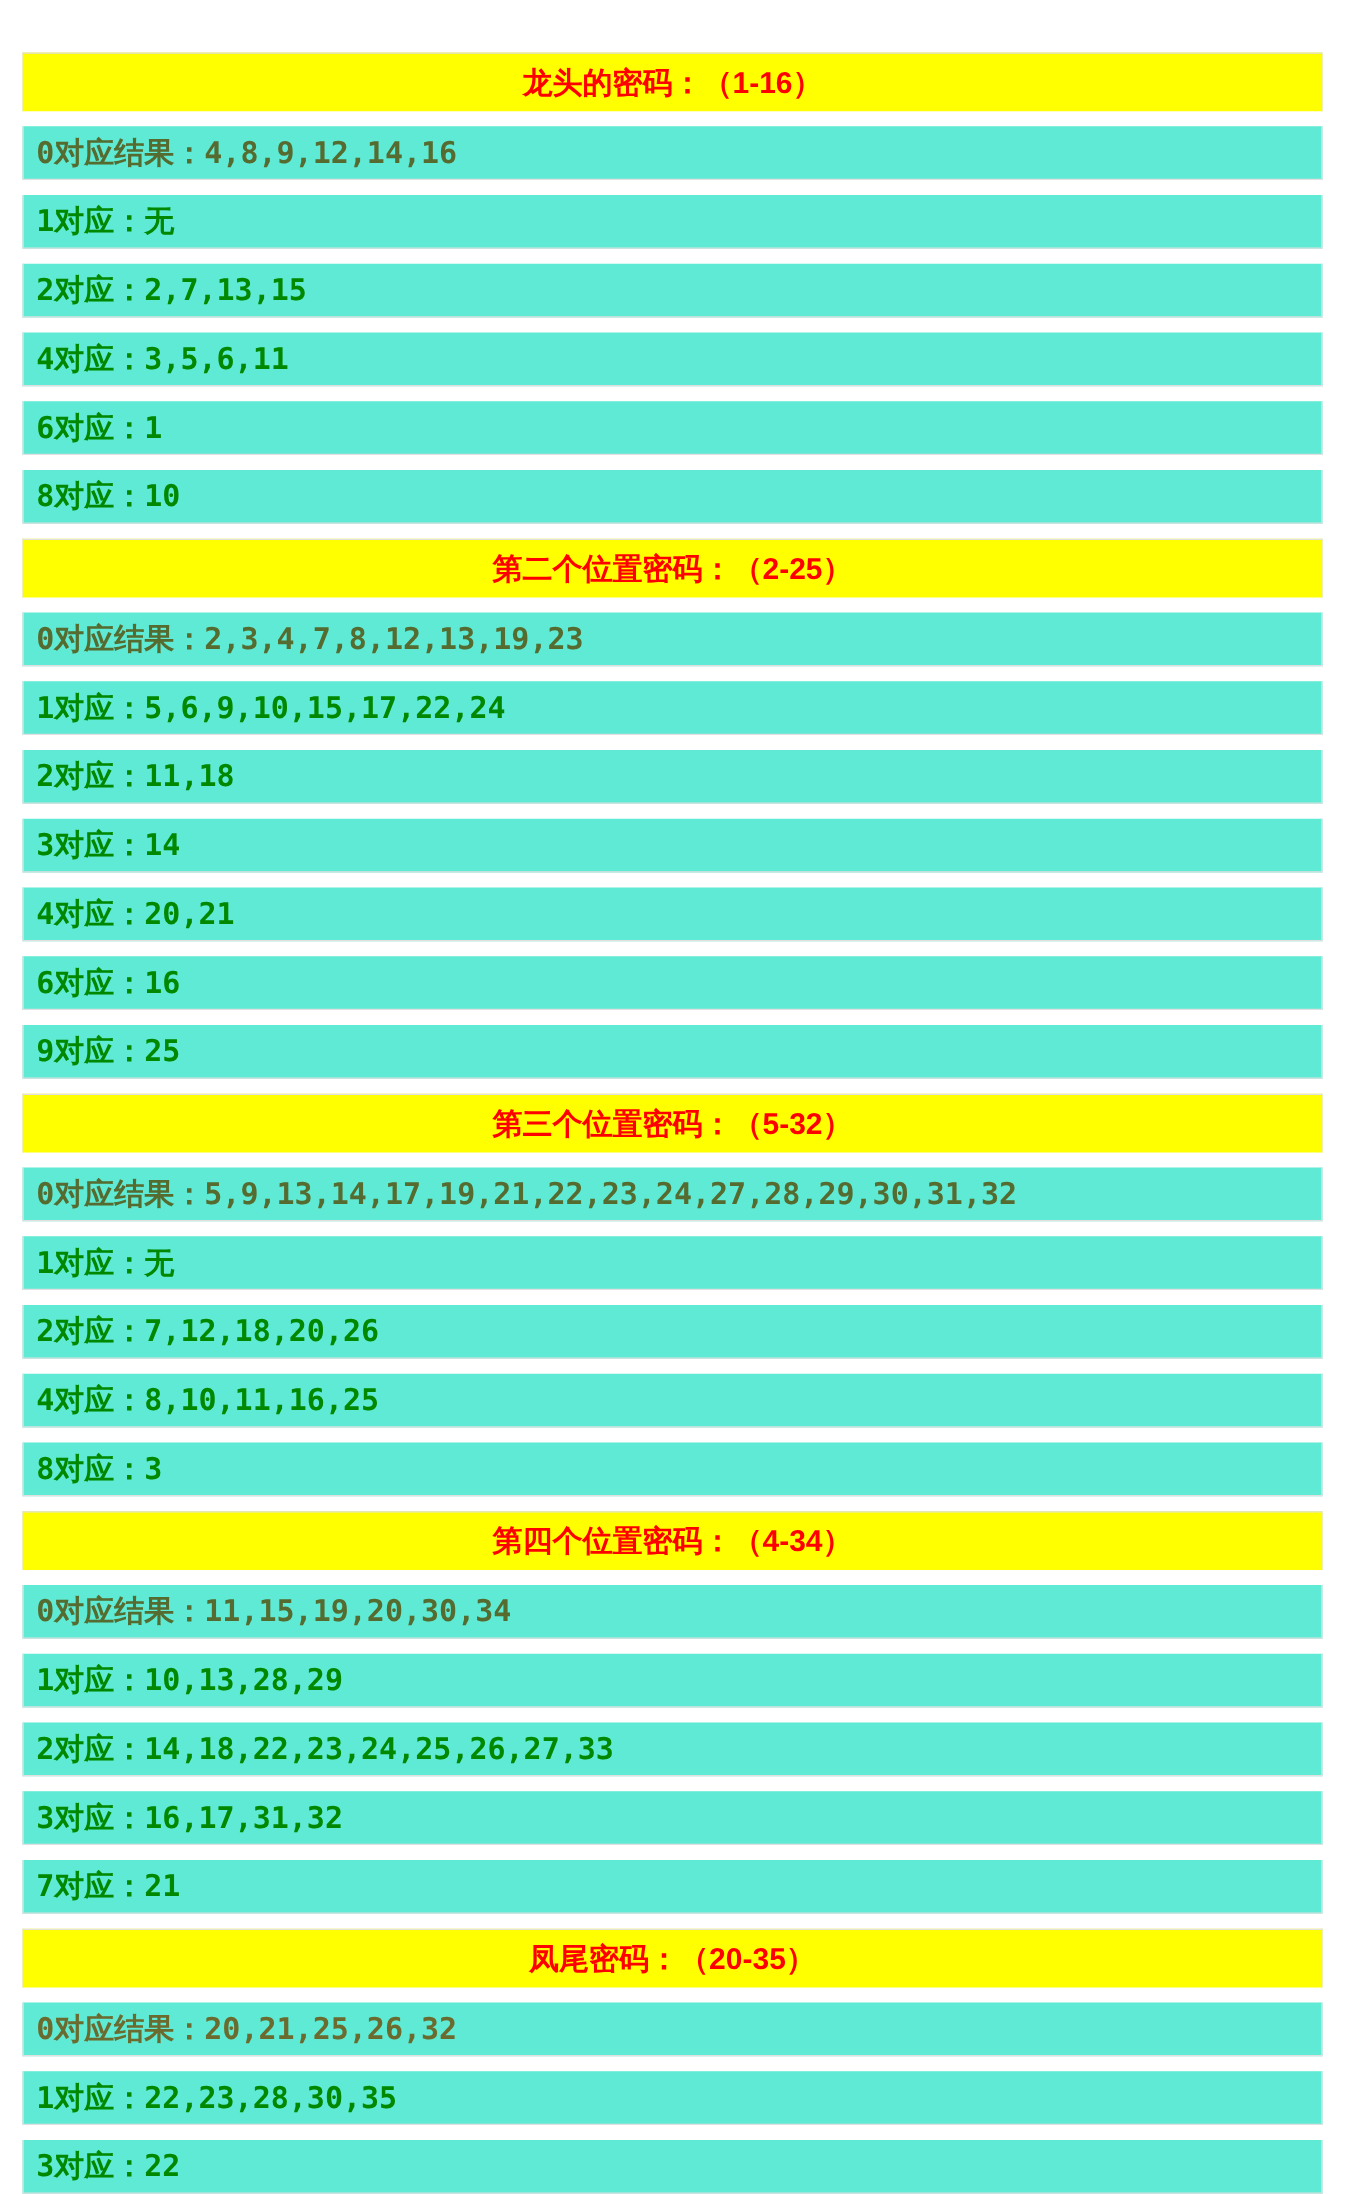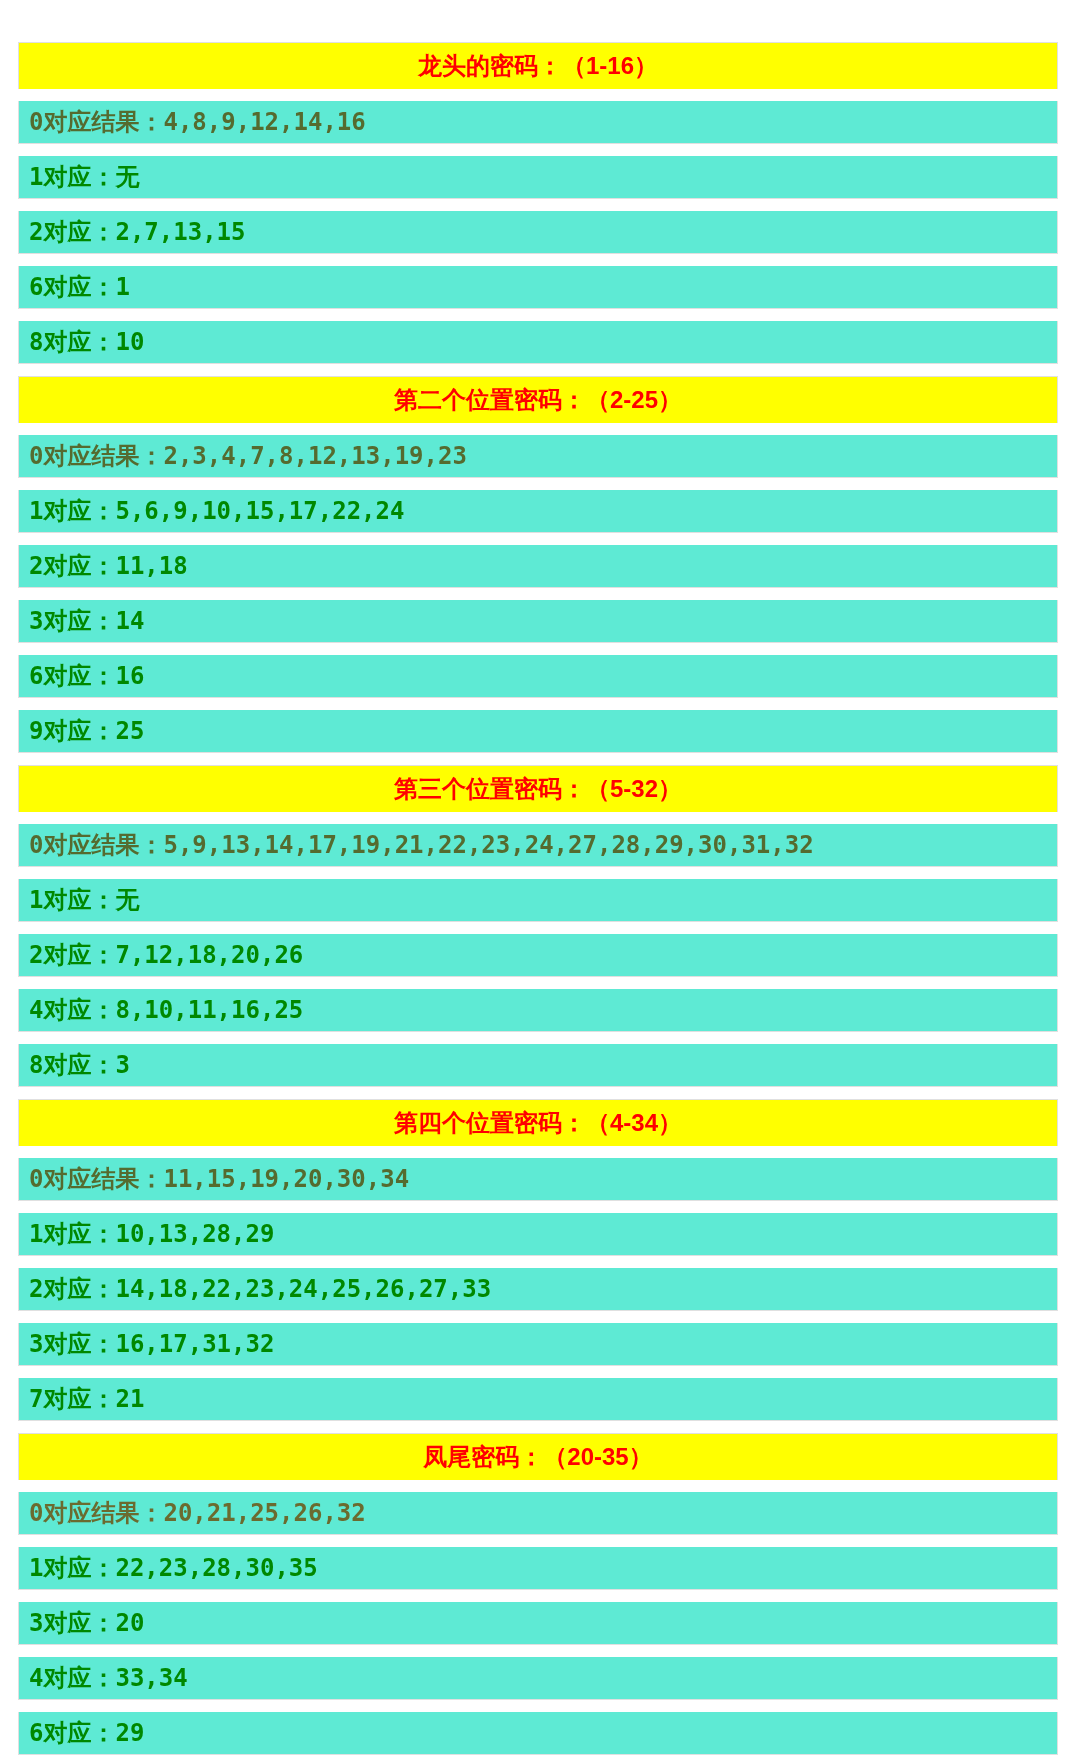--- a/index.html
+++ b/index.html
@@ -39,29 +39,31 @@
   </style>
 </head>
 <body>
 
 <div id="content">
     <div class="section">
       <div class="section-header">龙头的密码：（1-16）</div>
       <div class="row first">0对应结果：4,8,9,12,14,16</div>
       <div class="row">1对应：无</div>
       <div class="row">2对应：2,7,13,15</div>
+      <div class="row">4对应：3,5,6,11</div>
       <div class="row">6对应：1</div>
       <div class="row">8对应：10</div>
     </div>
     <div class="section">
       <div class="section-header">第二个位置密码：（2-25）</div>
       <div class="row first">0对应结果：2,3,4,7,8,12,13,19,23</div>
       <div class="row">1对应：5,6,9,10,15,17,22,24</div>
       <div class="row">2对应：11,18</div>
       <div class="row">3对应：14</div>
+      <div class="row">4对应：20,21</div>
       <div class="row">6对应：16</div>
       <div class="row">9对应：25</div>
     </div>
     <div class="section">
       <div class="section-header">第三个位置密码：（5-32）</div>
       <div class="row first">0对应结果：5,9,13,14,17,19,21,22,23,24,27,28,29,30,31,32</div>
       <div class="row">1对应：无</div>
       <div class="row">2对应：7,12,18,20,26</div>
       <div class="row">4对应：8,10,11,16,25</div>
       <div class="row">8对应：3</div>
@@ -71,17 +73,17 @@
       <div class="row first">0对应结果：11,15,19,20,30,34</div>
       <div class="row">1对应：10,13,28,29</div>
       <div class="row">2对应：14,18,22,23,24,25,26,27,33</div>
       <div class="row">3对应：16,17,31,32</div>
       <div class="row">7对应：21</div>
     </div>
     <div class="section">
       <div class="section-header">凤尾密码：（20-35）</div>
       <div class="row first">0对应结果：20,21,25,26,32</div>
       <div class="row">1对应：22,23,28,30,35</div>
-      <div class="row">3对应：20</div>
+      <div class="row">3对应：22</div>
       <div class="row">4对应：33,34</div>
       <div class="row">6对应：29</div>
     </div>
   </div>
 
 </body></html>

